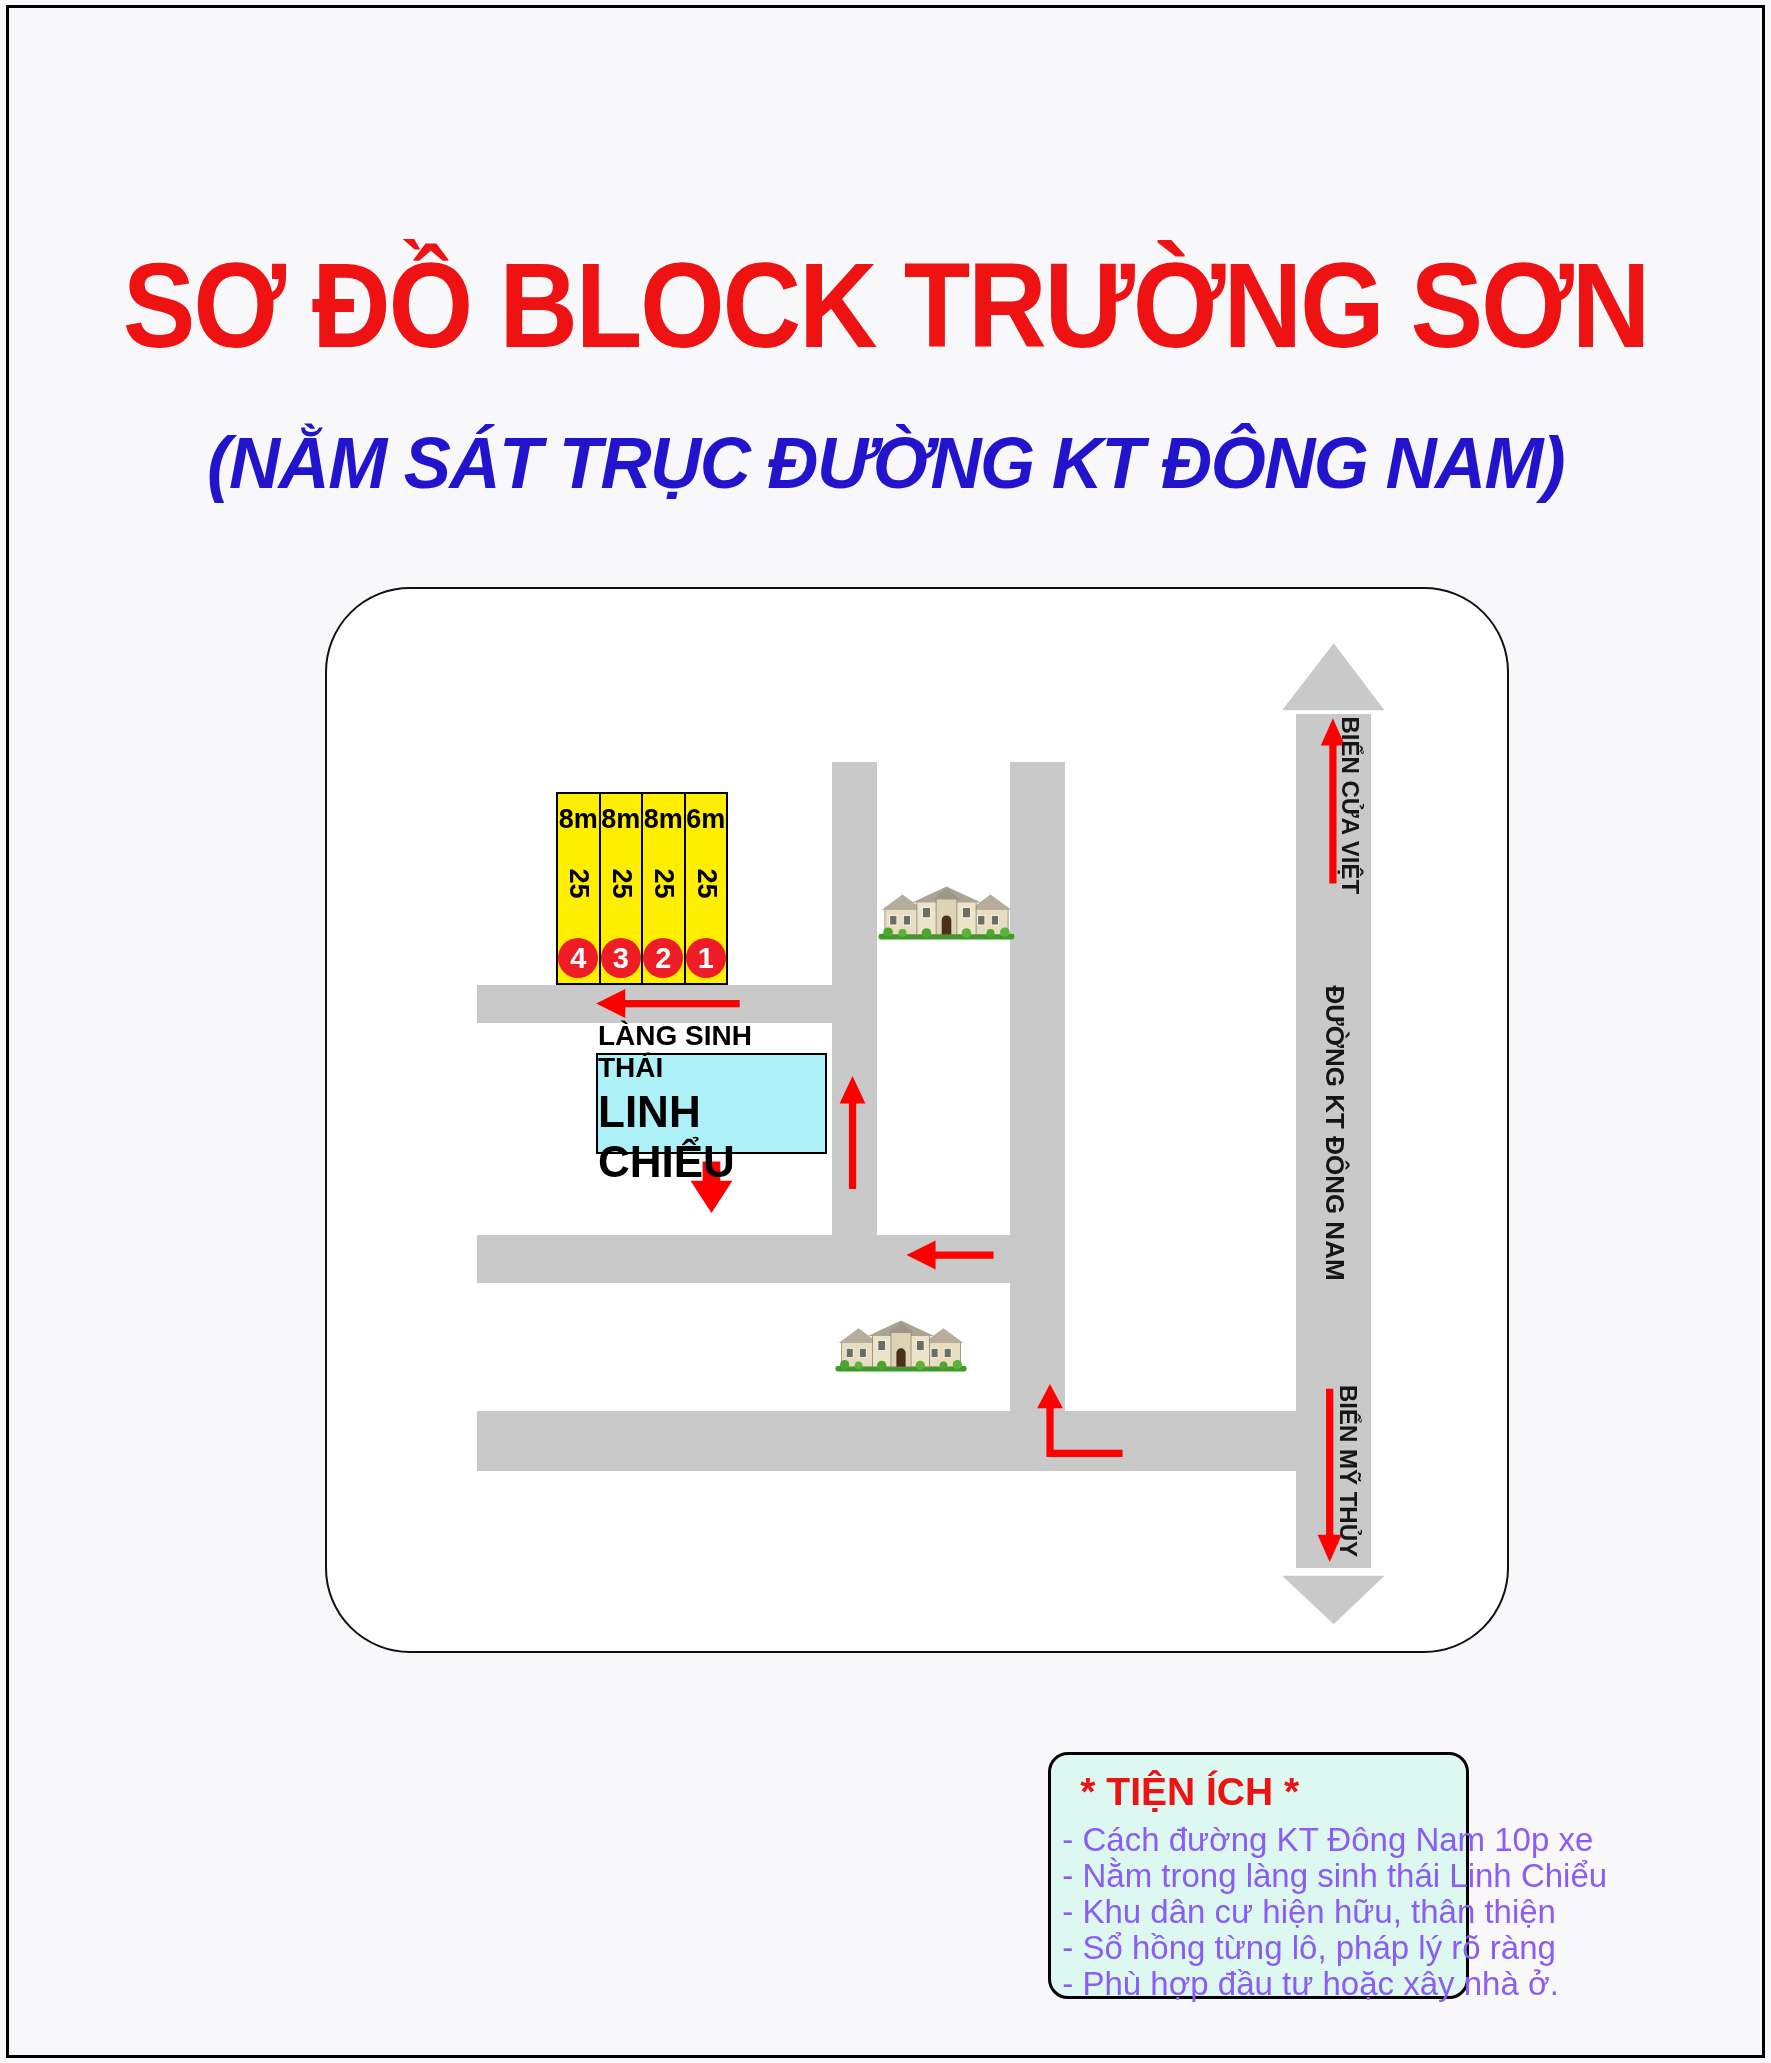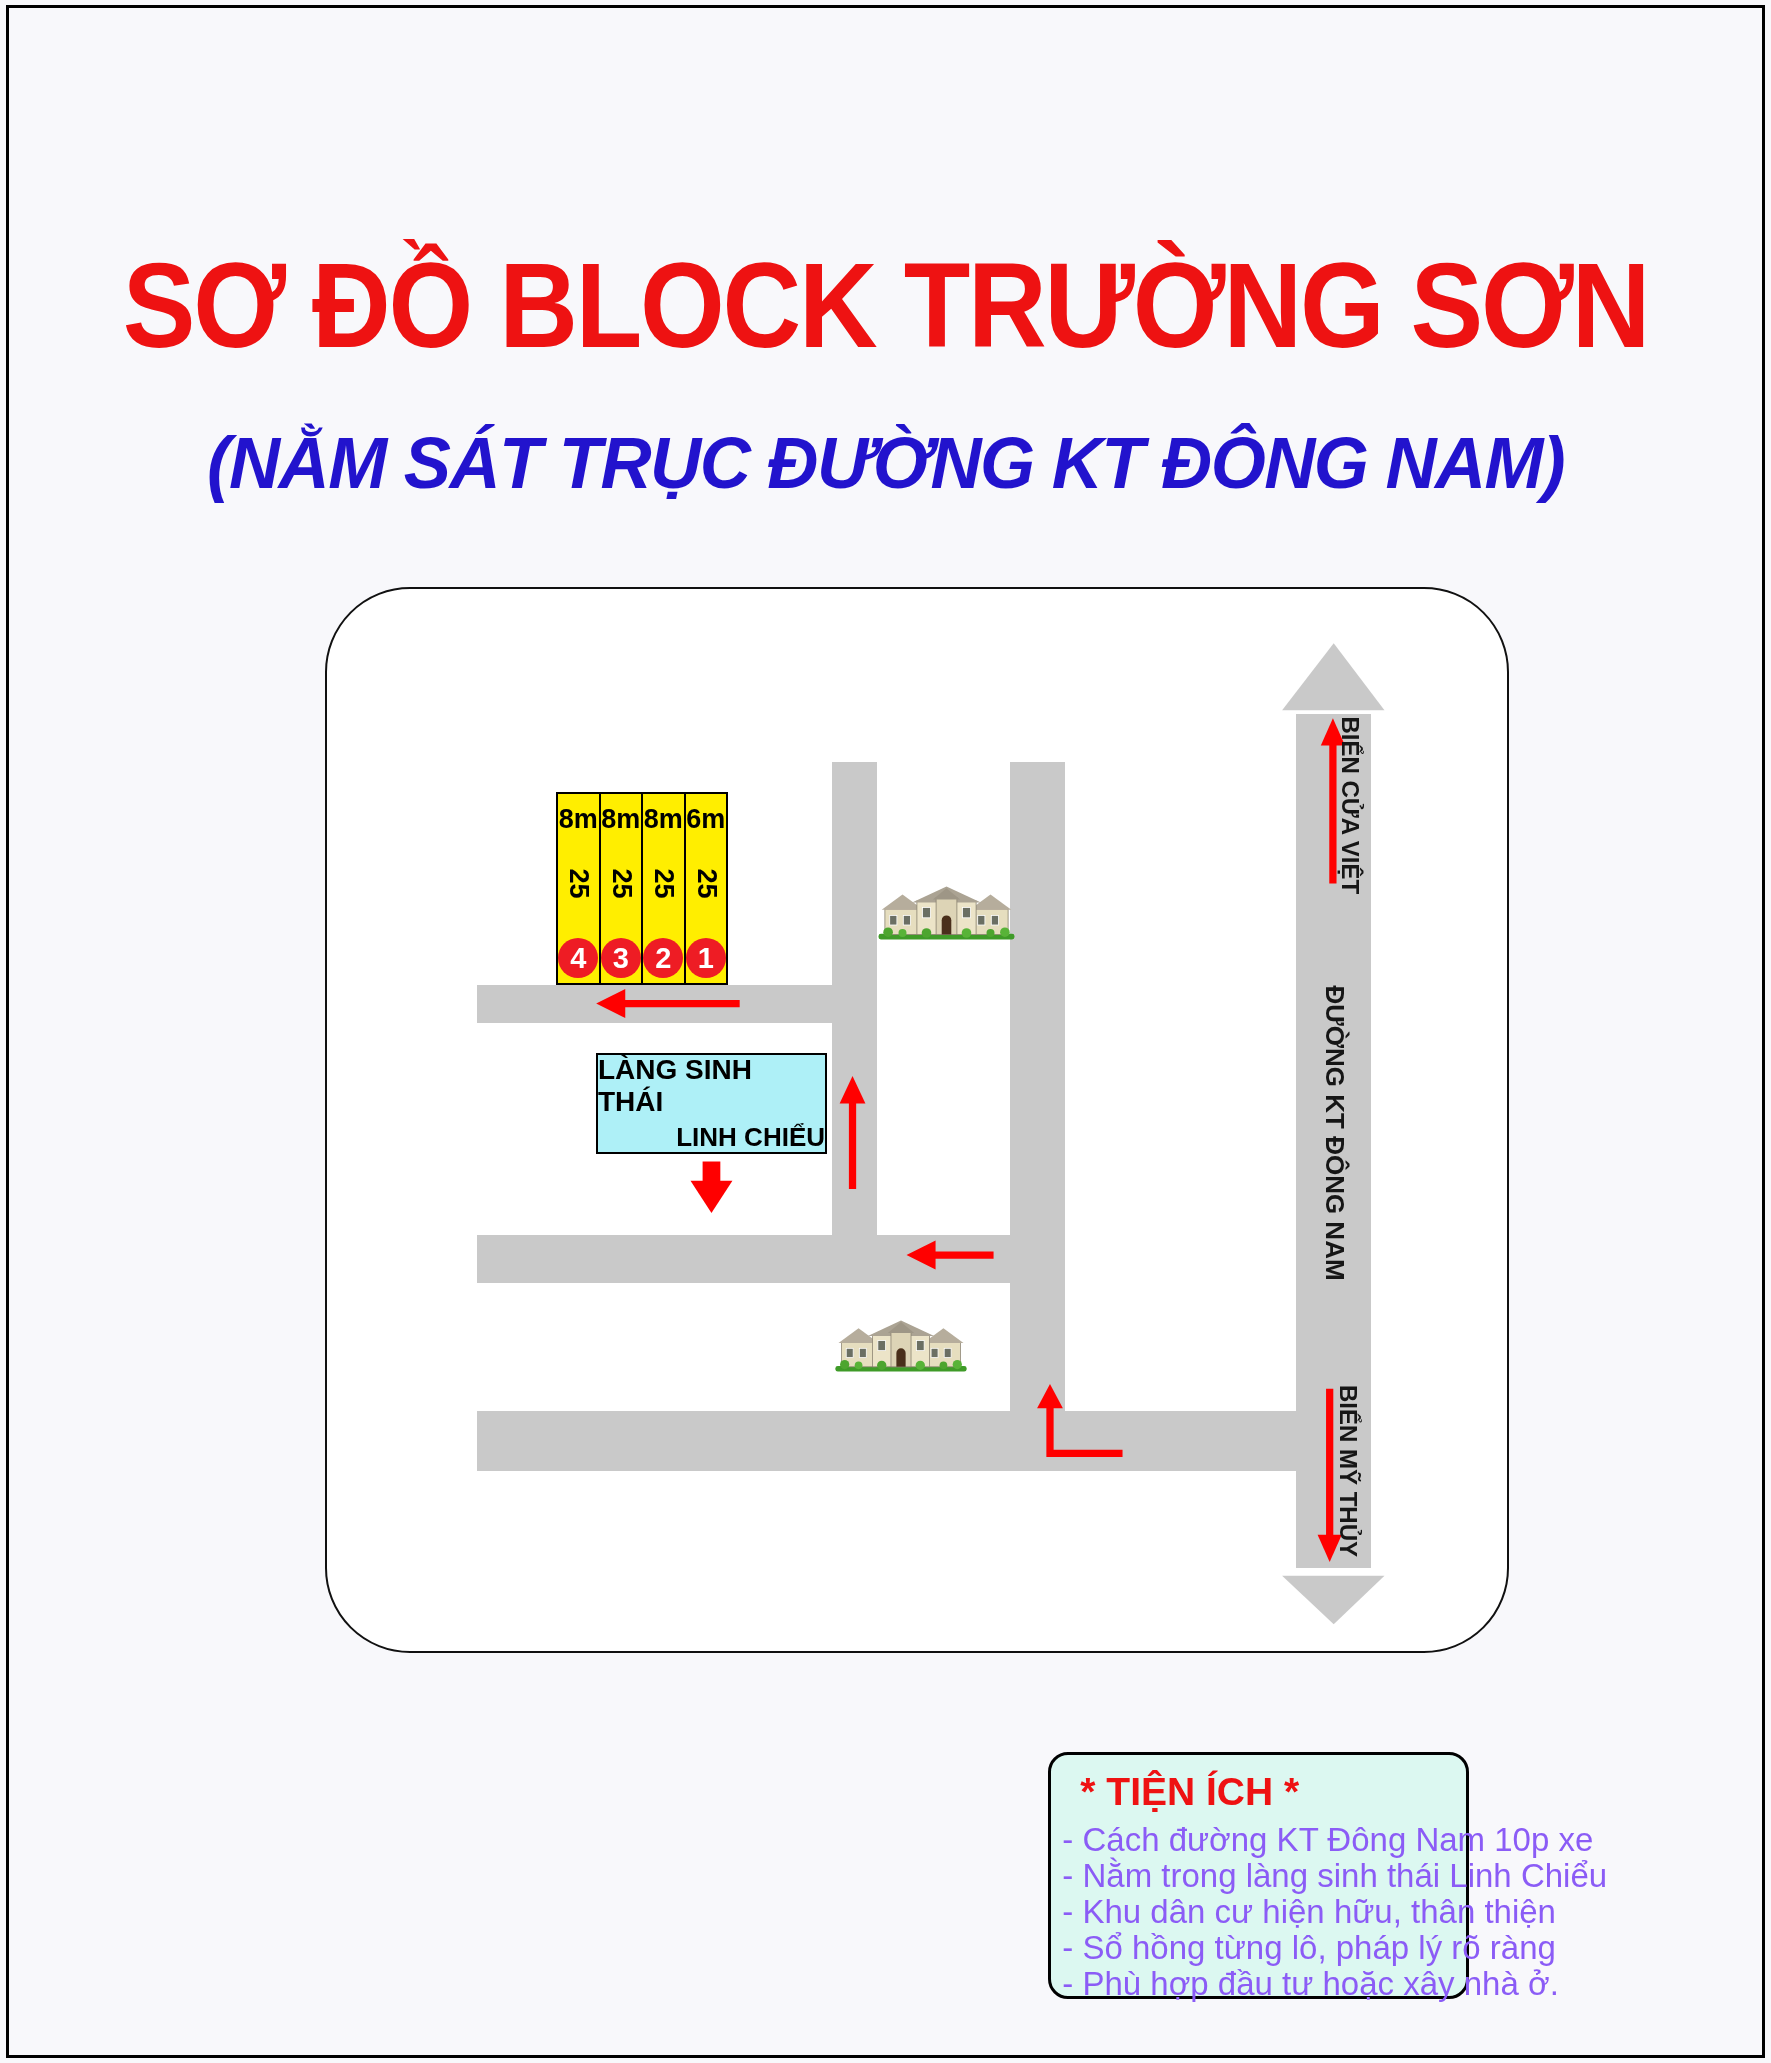--- a/index.html
+++ b/index.html
@@ -34,23 +34,23 @@
   .lot{position:relative;flex:1;box-sizing:border-box;}
   .lot + .lot{border-left:2.4px solid #000;}
   .lot-width-label{margin-top:9.7px;text-align:center;font-size:27px;font-weight:bold;color:#000;}
   .lot-depth-label{position:absolute;left:50%;top:74px;transform:translateX(-50%) rotate(90deg);
     font-size:27px;font-weight:bold;color:#000;}
   .lot-number-badge{position:absolute;left:50%;bottom:4.8px;transform:translateX(-50%);
     width:40px;height:40px;border-radius:50%;background:var(--circle-red);
     color:#fff;font-size:29px;font-weight:bold;line-height:40px;text-align:center;}
 
   .eco-box{position:absolute;left:269px;top:464px;width:231px;height:101px;background:var(--lang-box-cyan);
-    border:2.4px solid #000;box-sizing:border-box;display:flex;flex-direction:column;align-items:flex-end;justify-content:center;}
+    border:2.4px solid #000;box-sizing:border-box;display:flex;flex-direction:column;align-items:flex-start;justify-content:center;}
   .eco-line1{font-size:28px;font-weight:bold;color:#000;}
-  .eco-line2{font-size:26px;font-weight:bold;color:#000;margin-top:3.2px;}
+  .eco-line2{font-size:44px;font-weight:bold;color:#000;margin-top:3.2px;}
 
   .vlabel{position:absolute;text-align:center;white-space:nowrap;font-weight:bold;color:#161616;
     transform:rotate(90deg);transform-origin:center;}
   #label-cua-viet{left:934px;top:202px;width:177px;font-size:24px;}
   #label-kt-dong-nam{left:870px;top:518px;width:274px;font-size:26px;}
   #label-my-thuy{left:934px;top:868px;width:173px;font-size:24px;}
 
   .house{position:absolute;}
   #house-1{left:551px;top:296px;width:137px;height:56px;}
   #house-2{left:503px;top:730px;width:142px;height:54px;}

